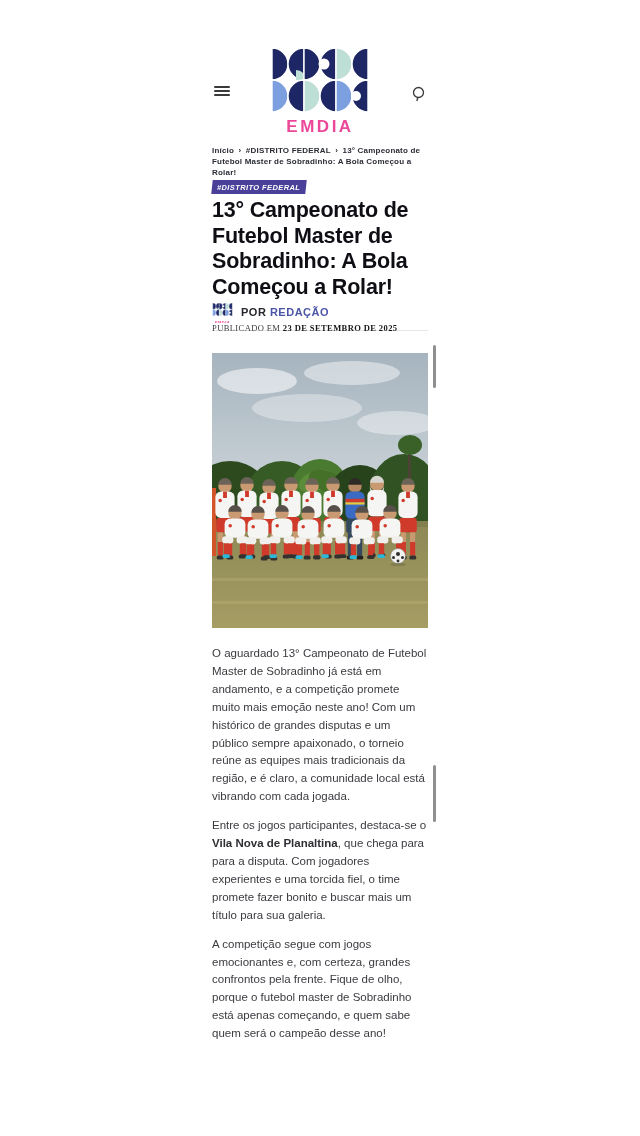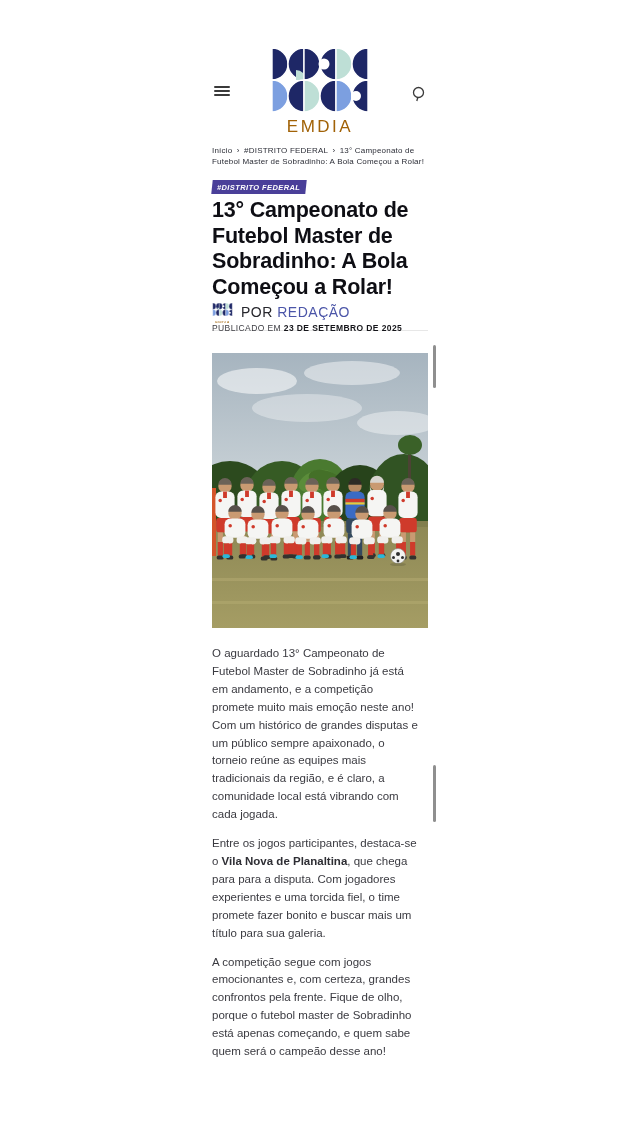--- a/index.html
+++ b/index.html
@@ -4,57 +4,57 @@
 <style>
   html,body{margin:0;padding:0;background:#ffffff;}
   .page{position:relative;width:640px;height:1136px;margin:0 auto;background:#fff;
         font-family:"Liberation Sans","DejaVu Sans",sans-serif;overflow:hidden;}
   .content{position:absolute;left:212px;width:216px;}
 
   
   .hamburger{position:absolute;left:214px;top:86px;width:16px;height:11px;cursor:pointer;}
   .hamburger span{display:block;height:1.6px;background:#3a3a3a;margin-bottom:2.6px;border-radius:1px;}
   .logo{position:absolute;left:272px;top:48px;width:96px;text-align:center;cursor:pointer;}
-  .logo-text{font-weight:400;font-size:17px;letter-spacing:2.5px;color:#a16207;margin-top:1px;
+  .logo-text{font-weight:700;font-size:17px;letter-spacing:2.5px;color:#ec4899;margin-top:1px;
              font-family:"Liberation Sans",sans-serif;}
   .search-btn{position:absolute;left:411px;top:86px;width:16px;height:16px;cursor:pointer;}
 
   
-  .breadcrumb{position:absolute;top:145px;font-size:8px;line-height:11px;font-weight:400;
+  .breadcrumb{position:absolute;top:145px;font-size:8px;line-height:11px;font-weight:700;
               color:#2b2d36;letter-spacing:.2px;}
   .breadcrumb .sep{margin:0 2px;color:#2b2d36;}
 
   
   .tag-badge{position:absolute;top:180px;left:212px;background:#4a3f99;color:#fff;
              font-size:7.5px;font-weight:700;font-style:italic;letter-spacing:.4px;
              padding:2.5px 6px 2.5px 5px;transform:skewX(-6deg);cursor:pointer;}
   .tag-badge > span{display:inline-block;transform:skewX(6deg);}
 
   
   .title{position:absolute;top:198px;margin:0;font-size:21.5px;line-height:25.5px;
          font-weight:700;color:#0e0e14;letter-spacing:-0.2px;}
 
   
   .byline{position:absolute;top:301px;height:22px;display:flex;align-items:center;}
   .avatar{width:21px;height:21px;margin-right:8px;text-align:center;overflow:hidden;}
   .avatar .logo-text{font-size:4px;letter-spacing:.4px;margin-top:0;}
-  .byline-text{font-size:14px;font-weight:400;letter-spacing:.5px;color:#26262c;}
+  .byline-text{font-size:11px;font-weight:700;letter-spacing:.5px;color:#26262c;}
   .byline-text .author{color:#4b55a8;cursor:pointer;}
 
   .divider{position:absolute;top:330px;left:212px;width:216px;height:1px;background:#e7e7e7;}
 
-  .published{position:absolute;top:323px;font-size:8.5px;letter-spacing:.4px;color:#3c3c42;}
+  .published{position:absolute;top:323px;font-size:8.5px;letter-spacing:.4px;color:#3c3c42;font-family:Liberation Serif, serif;}
   .published b{color:#15151a;}
 
   
   .article-image{position:absolute;top:353px;left:212px;width:216px;height:275px;overflow:hidden;}
 
   
   .article-body{position:absolute;top:645px;width:216px;}
-  .article-body p{margin:0 10px 11px 0;font-size:11.5px;line-height:17.9px;color:#3a3a40;}
+  .article-body p{margin:0 0 11px 0;font-size:11.5px;line-height:17.9px;color:#3a3a40;}
   .article-body .link-gray{color:#9aa0a6;}
   .article-body b{color:#2e2e34;text-align:center;}
 
   
   .scroll-seg{position:absolute;left:433px;width:2.5px;background:#8f8f8f;border-radius:2px;}
   .seg-a{top:345px;height:43px;}
   .seg-b{top:765px;height:57px;}
 </style>
 </head>
 <body>

